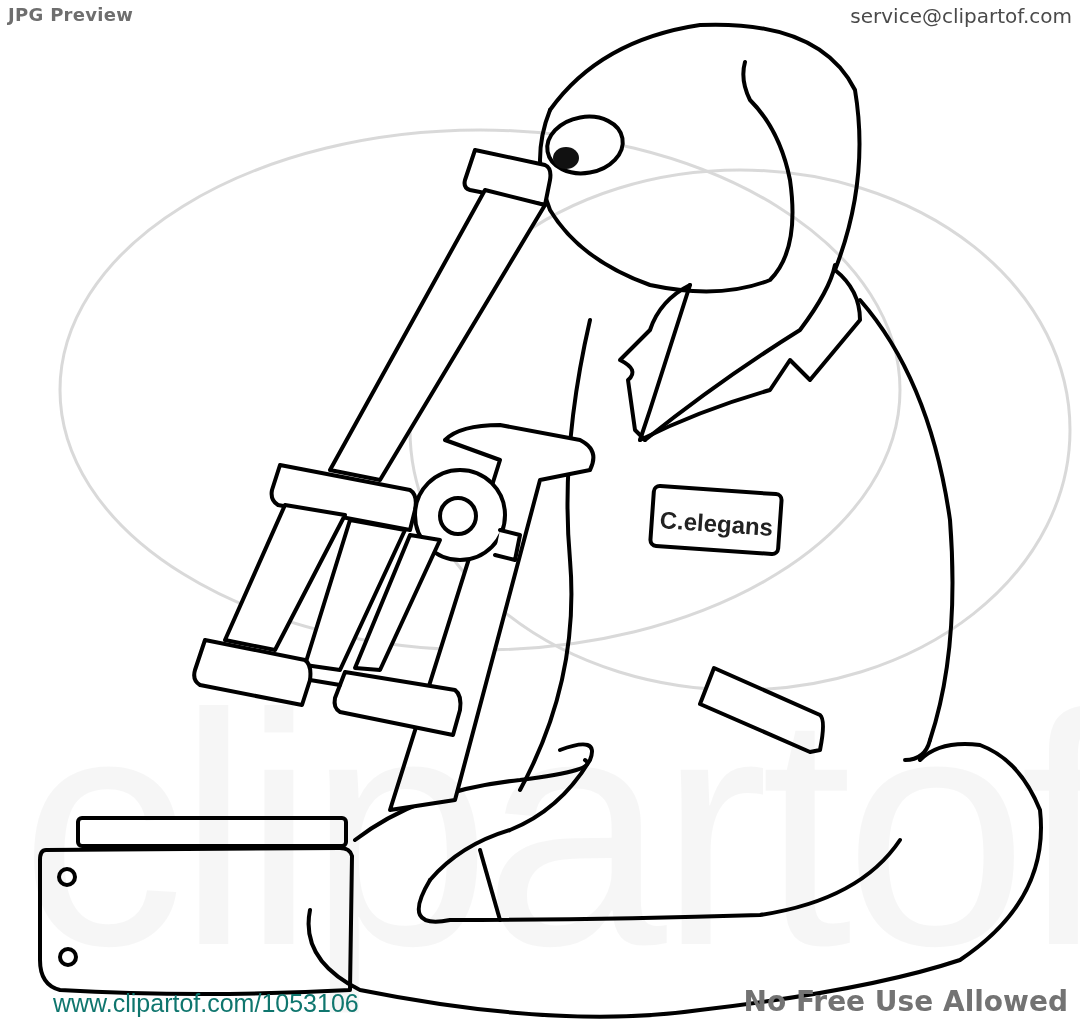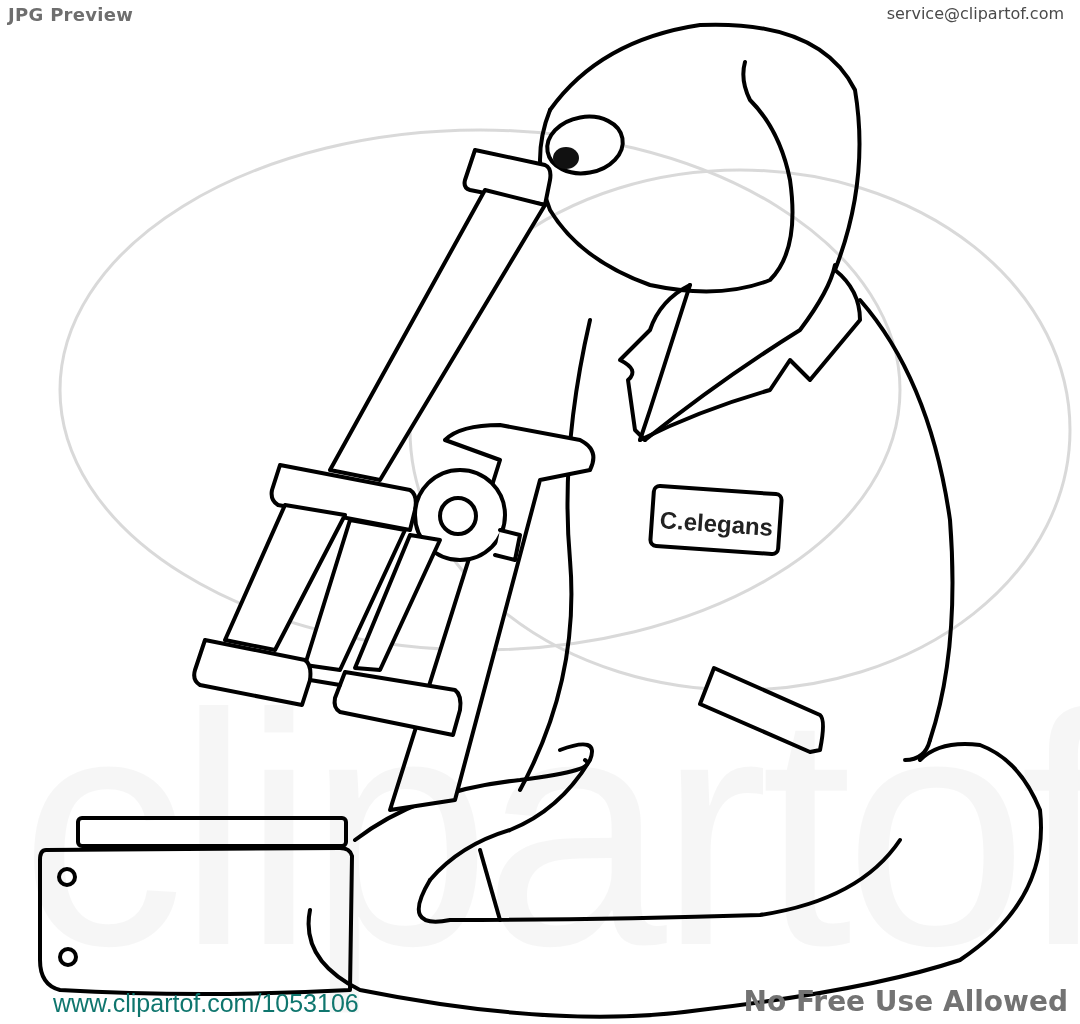--- a/index.html
+++ b/index.html
@@ -14,21 +14,21 @@
       overflow: hidden;
       font-family: "DejaVu Sans", sans-serif;
     }
     .corner-text {
       position: absolute;
       color: #6e6e6e;
       white-space: nowrap;
       z-index: 5;
     }
     .tl { left: 8px; top: 4px; font-size: 18px; font-weight: bold; letter-spacing: 0.3px; }
-    .tr { right: 16px; top: 4px; font-size: 16px; color: #4a4a4a; }
+    .tr { right: 8px; top: 4px; font-size: 20px; color: #4a4a4a; }
     .bl { left: 8px; bottom: 6px; font-size: 22px; color: #0f766e; font-family: "Liberation Sans", sans-serif; font-size: 25px; margin-left: 45px; }
     .br { right: 12px; bottom: 6px; font-size: 28px; font-weight: bold; color: #737373; }
     svg.art {
       position: absolute;
       left: 0; top: 0;
       width: 1080px; height: 1024px;
     }
     .watermark {
       position: absolute;
       left: 20px;

